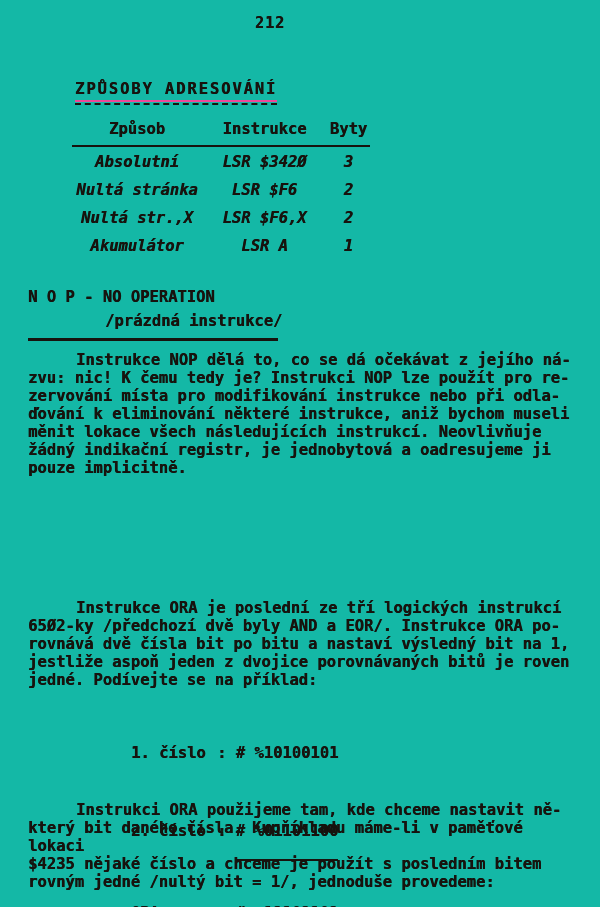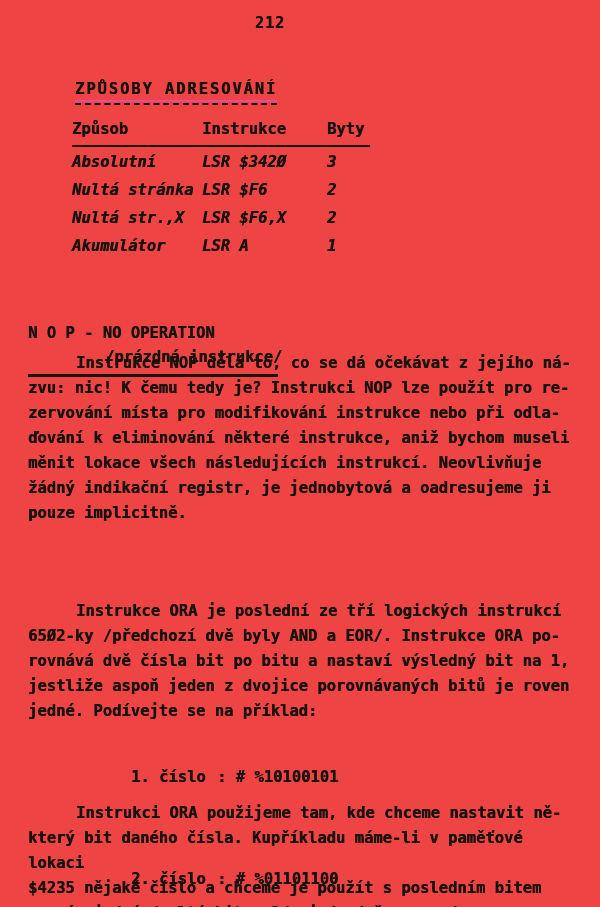--- a/index.html
+++ b/index.html
@@ -1,20 +1,20 @@
 <!DOCTYPE html>
 <html><head>
 <meta charset="utf-8">
 <style>
   * { margin:0; padding:0; box-sizing:border-box; }
   html,body { background:#ffffff; }
   .page {
     position:relative;
     width:600px; height:907px;
-    background:#ef4444;
+    background:#14b8a6;
     font-family:"DejaVu Sans Mono","Liberation Mono",monospace;
     font-weight:700;
     color:#17130e;
     overflow:hidden;
   }
   .ink { text-shadow:0.4px 0 0 currentColor; }
 
   .page-number {
     position:absolute; top:14px; left:0; width:540px;
     text-align:center; font-size:15px; letter-spacing:1px;
@@ -28,49 +28,49 @@
   .sec1-title::after {
     content:""; position:absolute; left:0; right:0; bottom:-5px;
     border-bottom:2px dashed #17130e;
   }
 
   .addr-table {
     position:absolute; top:116px; left:72px;
     border-collapse:collapse; font-size:15.5px;
   }
   .addr-table th, .addr-table td {
-    text-align:left; font-weight:700; line-height:26px;
+    text-align:center; font-weight:700; line-height:26px;
     vertical-align:bottom; padding:0;
   }
   .addr-table th { border-bottom:2.5px solid #17130e; padding-bottom:3px; }
   .addr-table td { padding-top:2px;font-style:italic; }
   .col-mode { width:130px; }
   .col-instr { width:125px; }
   .col-bytes { width:43px; }
 
-  .op-heading { position:absolute; font-size:15.5px; line-height:24px;margin-top:36px; }
+  .op-heading { position:absolute; font-size:15.5px; line-height:24px; }
   .op-heading .subtitle { padding-left:77px; }
   .rule { height:3px; background:#17130e; margin-top:5px; }
   .nop-heading { top:285px; left:28px; }
   .nop-rule { width:250px; }
   .ora-heading { top:529px; left:28px; }
   .ora-rule { width:358px; }
 
   .para {
     position:absolute; left:28px; width:552px;
-    font-size:15.5px; line-height:25px;
+    font-size:15.5px; line-height:18px;
     white-space:pre-line; text-indent:48px;
   }
   .para-nop  { top:351px; }
   .para-ora1 { top:599px; }
   .para-ora2 { top:801px; }
 
   .example { position:absolute; top:714px; left:75px; font-size:15.5px; }
   .ex-row { line-height:26px; white-space:pre; }
-  .ex-label { display:inline-block; width:86px;margin-top:24px; }
+  .ex-label { display:inline-block; width:86px; }
   .ex-row.ex-op2 .ex-value { border-bottom:2.5px solid #17130e; padding-bottom:19px; }
   .ex-row.ex-result { margin-top:4px; }
 </style>
 </head>
 <body>
 
 <div class="page">
 
   <div class="page-number ink">212</div>
 

